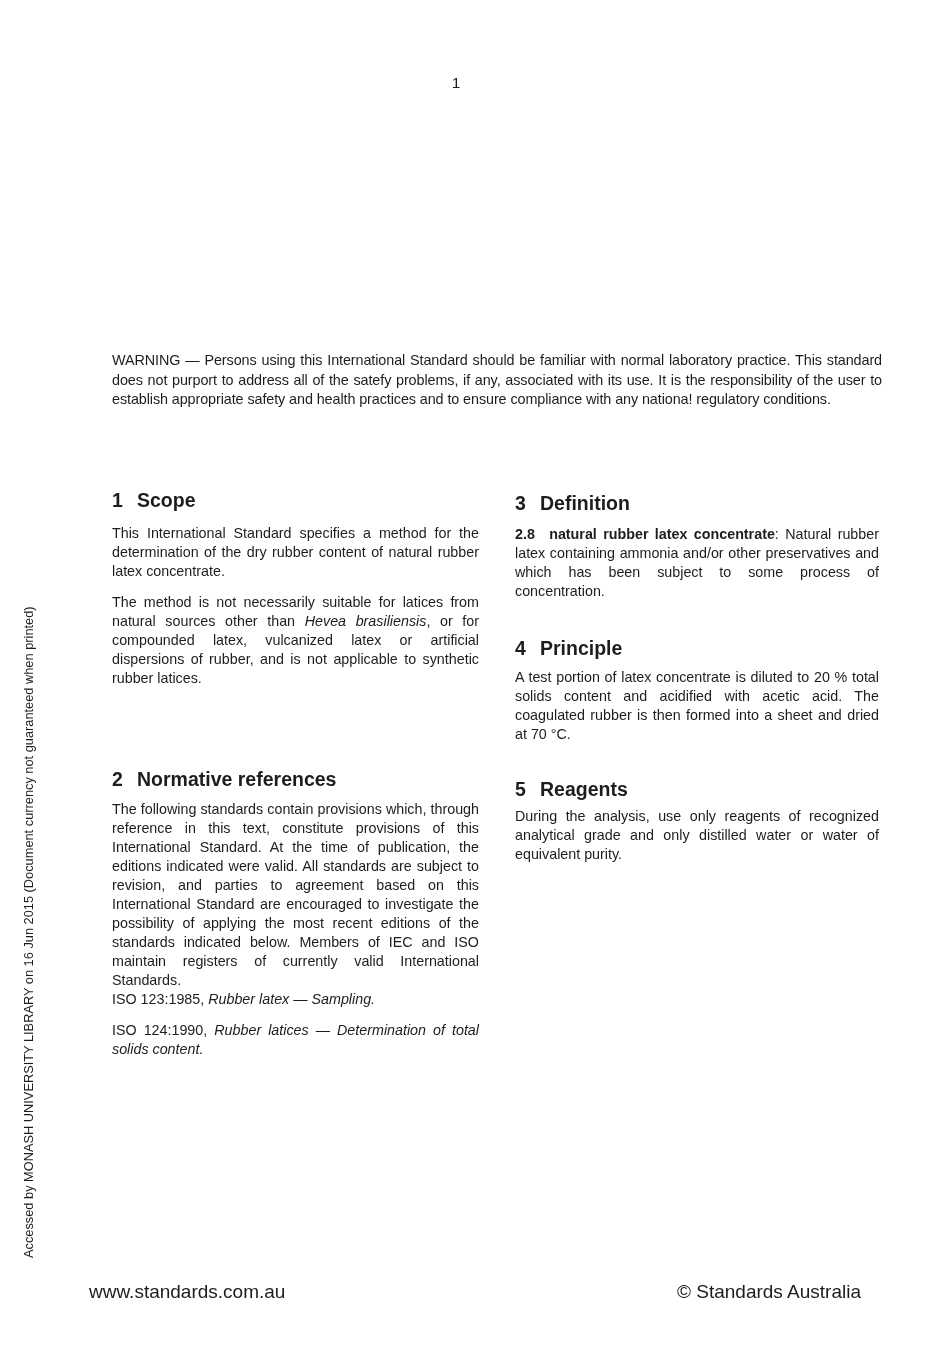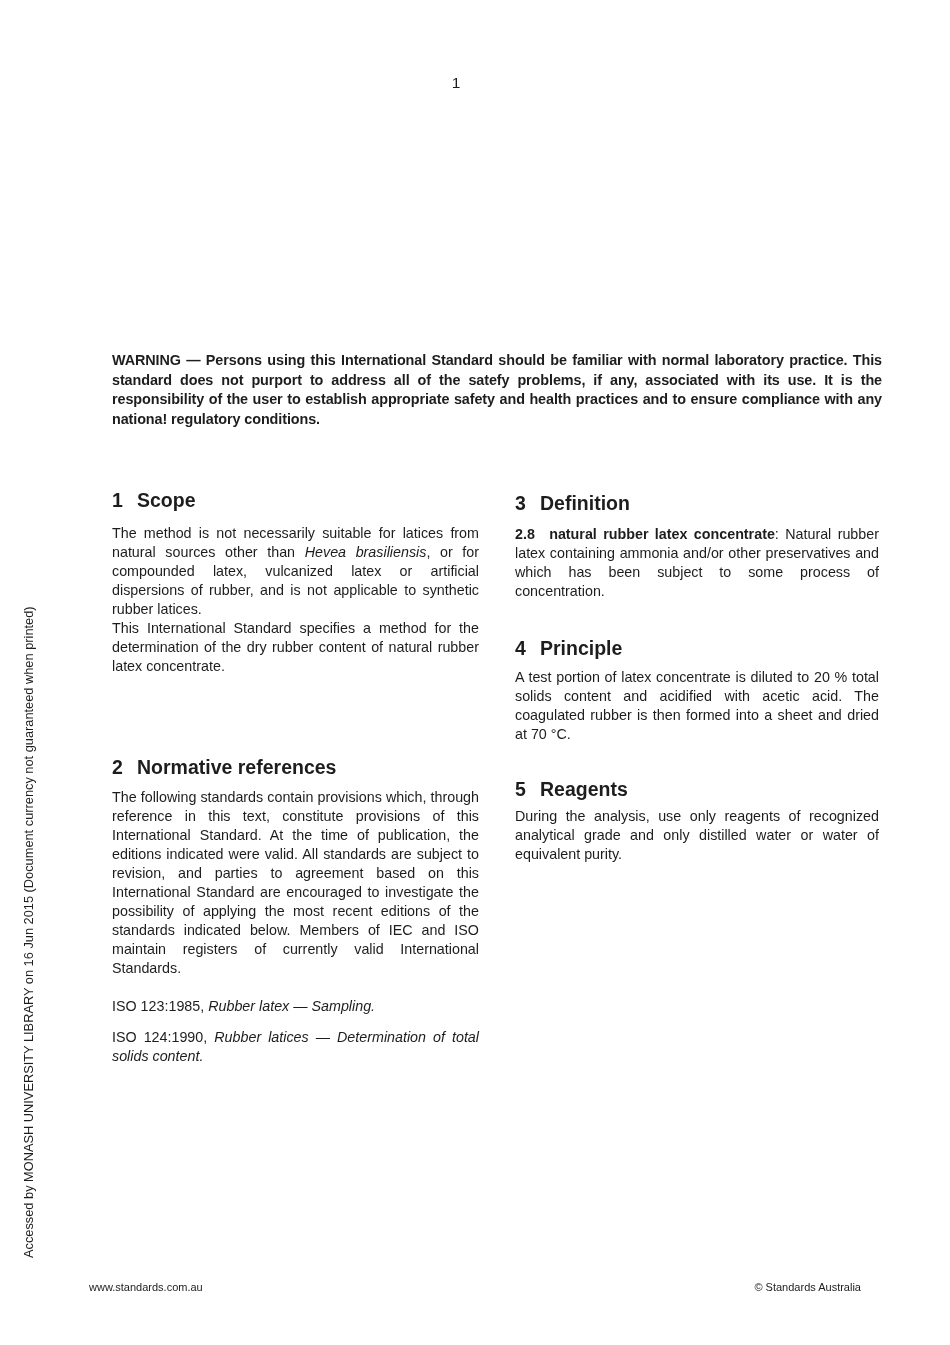--- a/index.html
+++ b/index.html
@@ -15,21 +15,21 @@
   .pagenum {
     position: absolute;
     left: 438px; top: 74px; width: 36px;
     text-align: center;
     font-size: 15.5px;
   }
   .warning {
     position: absolute;
     left: 112px; top: 351px; width: 770px;
     margin: 0;
-    font-weight: bold;
+    font-weight: normal;
     font-size: 14.4px;
     line-height: 19.5px;
     letter-spacing: -0.1px;
     text-align: justify;
   }
   .col {
     position: absolute;
     top: 484px;
     font-size: 14.3px;
     line-height: 19px;
@@ -48,60 +48,60 @@
   .sec-num { flex: 0 0 25px; }
   .p { margin: 0; }
   .mb7  { margin-bottom: 7px; }
   .mb9  { margin-bottom: 9px; }
   .mb10 { margin-bottom: 10px; }
   .mb11 { margin-bottom: 11px; }
   .mb12 { margin-bottom: 12px; }
   .mb13 { margin-bottom: 13px; }
   .mb14 { margin-bottom: 14px; }
   .mb18 { margin-bottom: 12px; }
-  .mb19 { margin-bottom: 19px; }
+  .mb19 { }
   .mt34 { margin-top: 34px; }
   .mt36 { margin-top: 36px; }
   .mt80 { margin-top: 80px; }
   .seg-b { font-weight: bold; }
   .seg-i { font-style: italic; }
   .seg-sup { font-size: 11px; vertical-align: 4px; }
   .sidebar-note {
     position: absolute;
     left: 21px; top: 1258px;
     transform: rotate(-90deg);
     transform-origin: 0 0;
     white-space: nowrap;
     font-size: 12.8px;
     color: #1d1d1d;
   }
   .footer {
     position: absolute;
     left: 89px; top: 1281px; width: 772px;
     display: flex;
     justify-content: space-between;
-    font-size: 11px;
+    font-size: 19px;
   }
 </style>
 </head>
 <body>
 
 <div class="page">
 
   <div class="pagenum">1</div>
 
   <p class="warning">WARNING — Persons using this International Standard should be familiar with normal laboratory practice. This standard does not purport to address all of the satefy problems, if any, associated with its use. It is the responsibility of the user to establish appropriate safety and health practices and to ensure compliance with any nationa! regulatory conditions.</p>
 
   <div class="col col-left">
     <h2 class="sec mb13">
       <span class="sec-num">1</span>
       <span class="sec-title">Scope</span>
     </h2>
+    <p class="p mb12">This International Standard specifies a method for the determination of the dry rubber content of natural rubber latex concentrate.</p>
     <p class="p"><span>The method is not necessarily suitable for latices from natural sources other than </span><span class="seg-i">Hevea brasiliensis</span><span>, or for compounded latex, vulcanized latex or artificial dispersions of rubber, and is not applicable to synthetic rubber latices.</span></p>
-    <p class="p mb12">This International Standard specifies a method for the determination of the dry rubber content of natural rubber latex concentrate.</p>
 
     <h2 class="sec mt80 mb10">
       <span class="sec-num">2</span>
       <span class="sec-title">Normative references</span>
     </h2>
     <p class="p mb19">The following standards contain provisions which, through reference in this text, constitute provisions of this International Standard. At the time of publication, the editions indicated were valid. All standards are subject to revision, and parties to agreement based on this International Standard are encouraged to investigate the possibility of applying the most recent editions of the standards indicated below. Members of IEC and ISO maintain registers of currently valid International Standards.</p>
     <p class="p mb18"><span>ISO 123:1985, </span><span class="seg-i">Rubber latex — Sampling.</span></p>
     <p class="p"><span>ISO 124:1990, </span><span class="seg-i">Rubber latices — Determination of total solids content.</span></p>
   </div>
 

